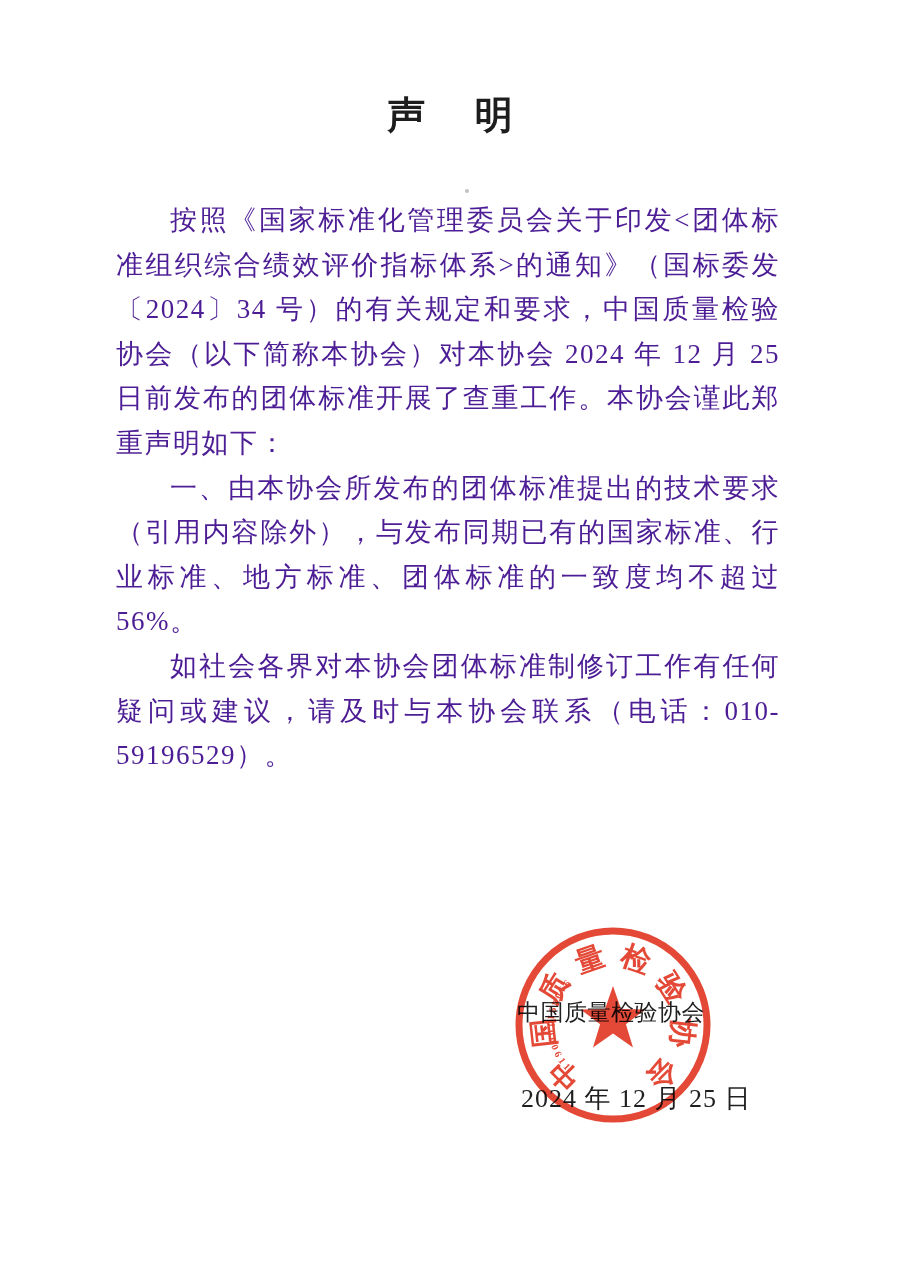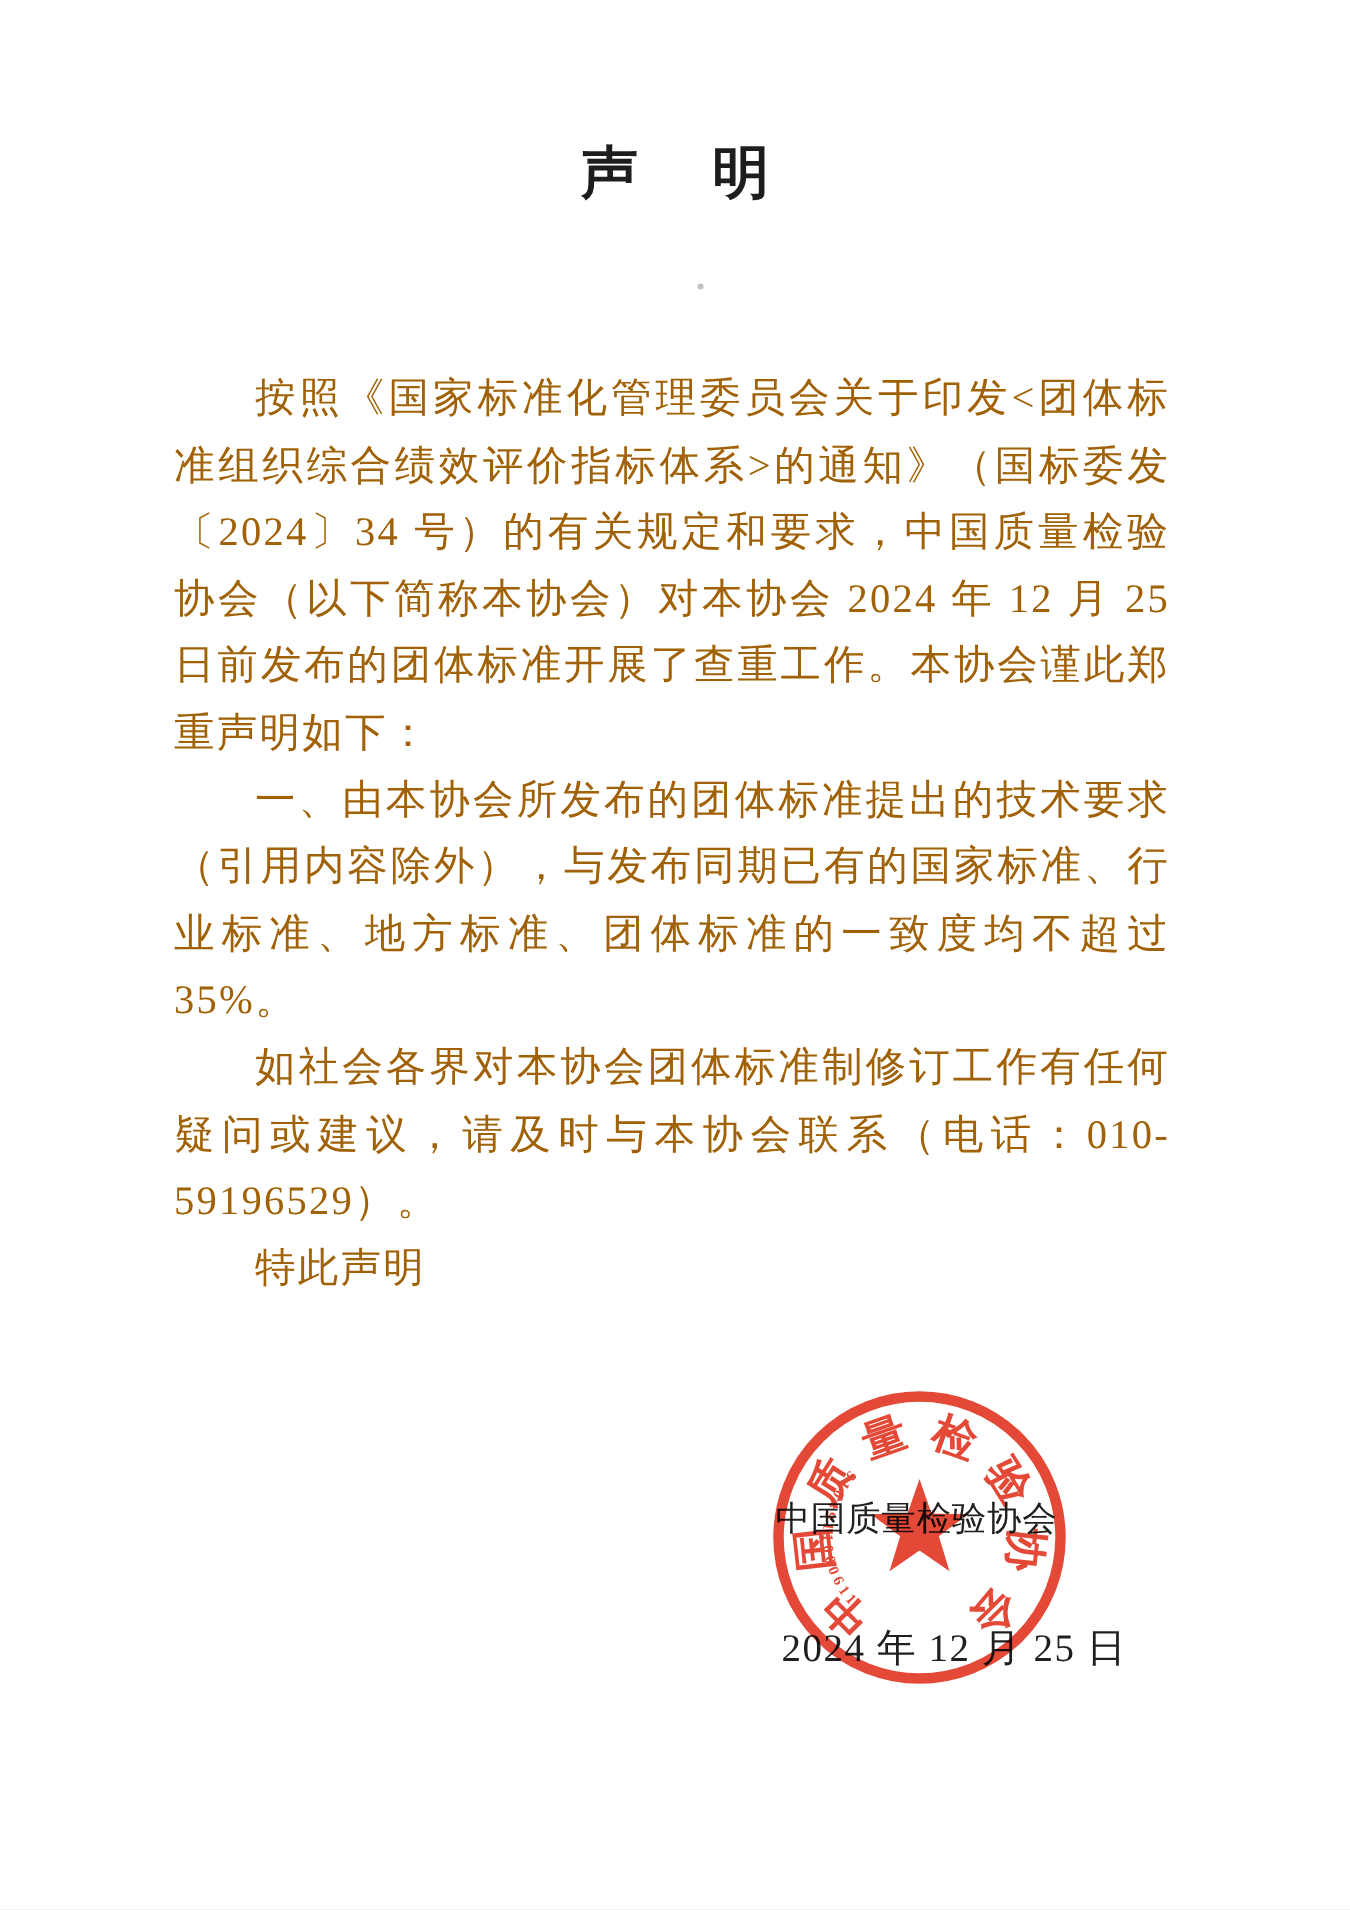--- a/index.html
+++ b/index.html
@@ -23,22 +23,21 @@
     text-indent:20px; 
     color:#1d1d1d;
   }
   .body-text{
     position:absolute;
     top:198px;left:116px;width:664px;
     font-size:27px;
     line-height:44.6px;
     letter-spacing:1.5px;
     text-align:justify;
-    color:#a16207;
-    margin-top:45px;
+    color:#4c1d95;
   }
   .body-text p{margin:0;text-indent:2em;}
   .scan-speck{
     position:absolute;left:465px;top:189px;
     width:4px;height:4px;border-radius:50%;
     background:#c2c2c2;
   }
   .sig-org{
     position:absolute;
     left:517px;top:997px;
@@ -72,23 +71,22 @@
 <body>
 
 <div class="page">
 
   <div class="doc-title">声 明</div>
 
   <div class="scan-speck"></div>
 
   <div class="body-text">
       <p>按照《国家标准化管理委员会关于印发&lt;团体标准组织综合绩效评价指标体系&gt;的通知》（国标委发〔2024〕34 号）的有关规定和要求，中国质量检验协会（以下简称本协会）对本协会 2024 年 12 月 25 日前发布的团体标准开展了查重工作。本协会谨此郑重声明如下：</p>
-      <p>一、由本协会所发布的团体标准提出的技术要求（引用内容除外），与发布同期已有的国家标准、行业标准、地方标准、团体标准的一致度均不超过 35%。</p>
+      <p>一、由本协会所发布的团体标准提出的技术要求（引用内容除外），与发布同期已有的国家标准、行业标准、地方标准、团体标准的一致度均不超过 56%。</p>
       <p>如社会各界对本协会团体标准制修订工作有任何疑问或建议，请及时与本协会联系（电话：010-59196529）。</p>
-      <p>特此声明</p>
     </div>
 
   <div class="sig-org">中国质量检验协会</div>
   <div class="sig-date">2024 年 12 月 25 日</div>
 
   <div class="seal">
     <svg viewBox="0 0 210 210" xmlns="http://www.w3.org/2000/svg">
       <g>
         <circle cx="105" cy="105" r="94" fill="none" stroke-width="7" stroke="#e23b27"></circle>
       </g>

